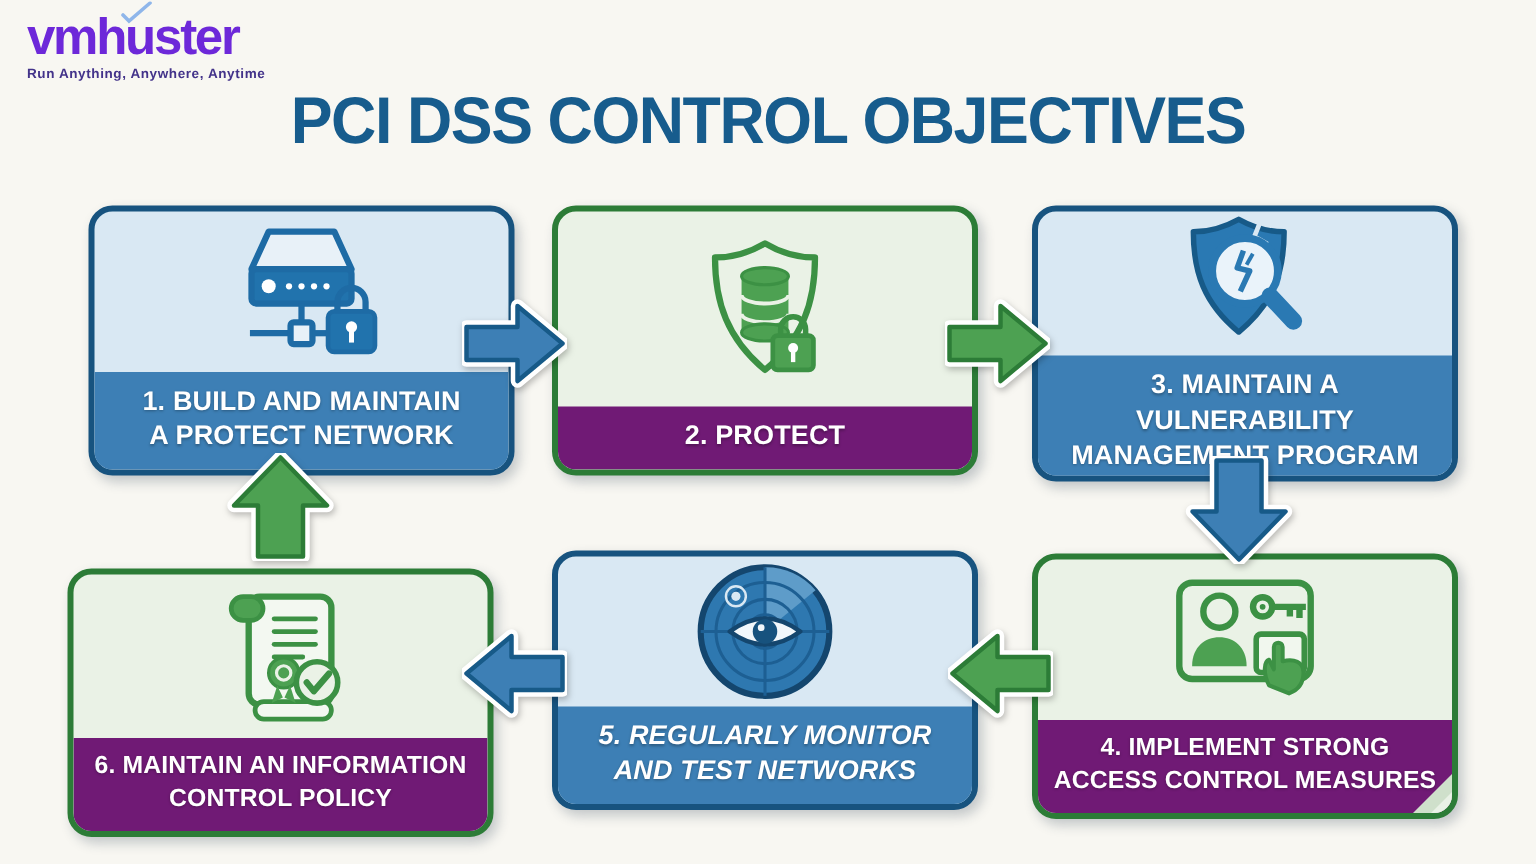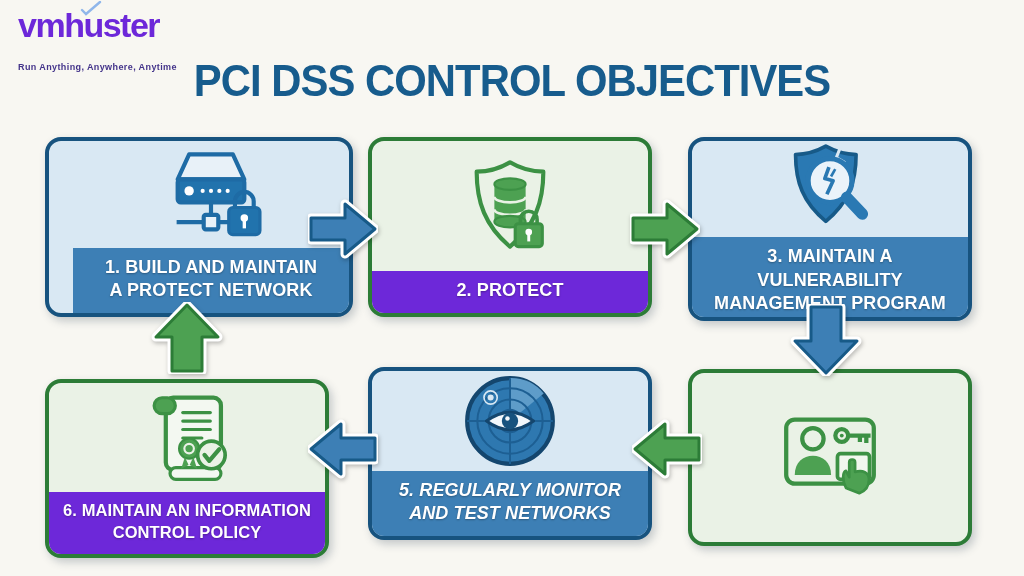--- a/index.html
+++ b/index.html
@@ -11,21 +11,21 @@
   .stage{position:relative;width:1024px;height:576px;background:#f8f7f2;}
 
   
   .logo{position:absolute;left:18px;top:8px;}
   .logo .brand{
     position:relative;font-size:34px;font-weight:bold;color:#6d28d9;
     letter-spacing:-1.5px;line-height:1;
   }
   .logo .accent{position:absolute;left:62px;top:-7px;}
   .logo .tagline{
-    font-size:9px;font-weight:bold;color:#43338a;letter-spacing:.4px;margin-top:20px;
+    font-size:9px;font-weight:bold;color:#43338a;letter-spacing:.4px;margin-top:2px;
   }
 
   
   .title{
     position:absolute;top:56px;left:0;width:100%;text-align:center;
     font-size:44px;font-weight:bold;color:#175c8d;letter-spacing:-1px;
     transform:scaleX(.95);
   }
 
   
@@ -36,25 +36,25 @@
   }
   .box.blue{border:4px solid #17537f;background:#d9e8f3;}
   .box.green{border:4px solid #2c7c37;background:#eaf2e6;}
   .icon-area{flex:1;display:flex;align-items:center;justify-content:center;}
   .band{
     color:#fff;font-weight:bold;text-align:center;
     padding:9px 3px 11px;display:flex;flex-direction:column;justify-content:center;gap:2px;
     text-shadow:0 1px 2px rgba(0,0,0,.3);position:relative;
   }
   .box.blue .band{background:#3d7fb5;}
-  .box.green .band{background:#6d28d9;}
+  .box.green .band{background:#701a75;}
   .band .line{font-size:18px;line-height:1.2;letter-spacing:.1px;white-space:nowrap;}
   .band.small .line{font-size:16.5px;}
 
-  #box1{left:45px;top:137px;height:172px;padding-left:24px;}
+  #box1{left:59px;top:137px;height:172px;}
   #box2{left:368px;top:137px;height:172px;}
   #box3{left:688px;top:137px;height:176px;}
   #box4{left:688px;top:369px;height:169px;}
   #box5{left:368px;top:367px;height:165px;font-style:italic;}
   #box6{left:45px;top:379px;height:171px;}
 
   
   .arrow{position:absolute;filter:drop-shadow(1px 2px 2px rgba(0,0,0,.25));}
   #arrow-1-2{left:308px;top:197px;}
   #arrow-2-3{left:630px;top:197px;}
@@ -157,20 +157,28 @@
         <path d="M22,60 c0,-12 8,-18 17,-18 c9,0 17,6 17,18 Z" fill="#4da152"></path>
         <g stroke="#3c9144" stroke-width="4" fill="none">
           <circle cx="66" cy="23" r="6"></circle>
           <path d="M72,23 H93 M83,23 v6 M89,23 v7"></path>
         </g>
         <circle cx="66" cy="23" r="1.8" fill="#3c9144"></circle>
         <rect x="62" y="40" width="30" height="24" rx="3" fill="#f1f7ee" stroke="#3c9144" stroke-width="3.5"></rect>
         <path d="M70,72 c-4,-8 -3,-15 0,-16 l3,6 v-14 c0,-3.5 5.5,-3.5 5.5,0 v9 c7,-2 13,0.5 13,7 c0,6.5 -3.5,11 -9,13 z" fill="#4da152" stroke="#3c9144" stroke-width="2.5" stroke-linejoin="round"></path>
       </svg>
     </div>
+    <div class="band small">
+      <div class="line">4. IMPLEMENT STRONG</div>
+      <div class="line">ACCESS CONTROL MEASURES</div>
+      <svg class="corner-fold" width="40" height="40" viewBox="0 0 40 40">
+        <polygon points="2,38 38,38 38,2" fill="#cfe0cb"></polygon>
+        <polygon points="14,38 38,38 38,14" fill="#e9f1e6"></polygon>
+      </svg>
+    </div>
   </div>
 
   <div class="box blue" id="box5">
     <div class="icon-area">
       <svg width="98" height="98" viewBox="0 0 96 96">
         <circle cx="48" cy="48" r="42" fill="#2e78b0" stroke="#14466e" stroke-width="4"></circle>
         <path d="M48,48 L48,6 A42,42 0 0 1 81,21 Z" fill="#5e9cc9"></path>
         <g stroke="#1d5f93" stroke-width="2" fill="none">
           <circle cx="48" cy="48" r="32"></circle>
           <circle cx="48" cy="48" r="21"></circle>

